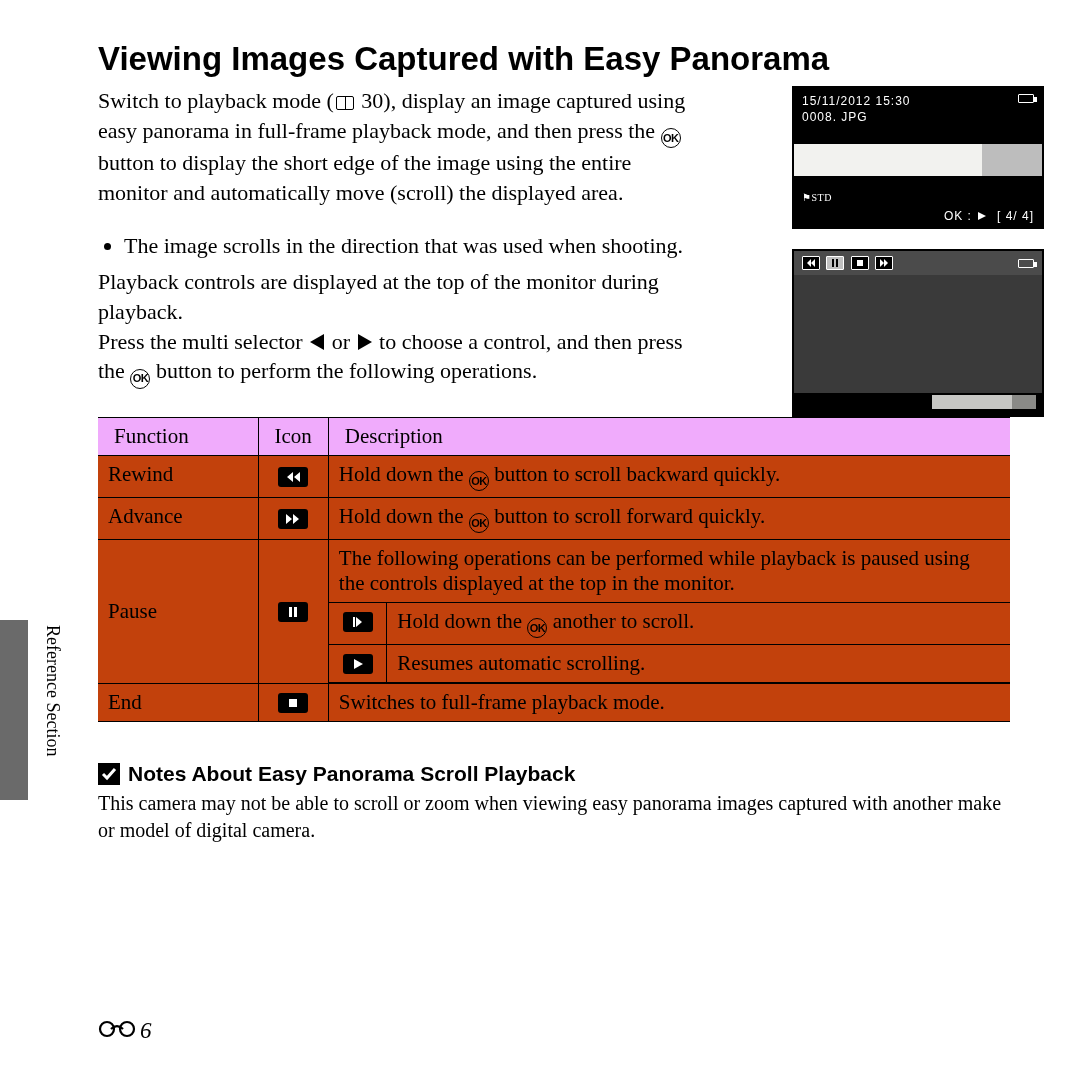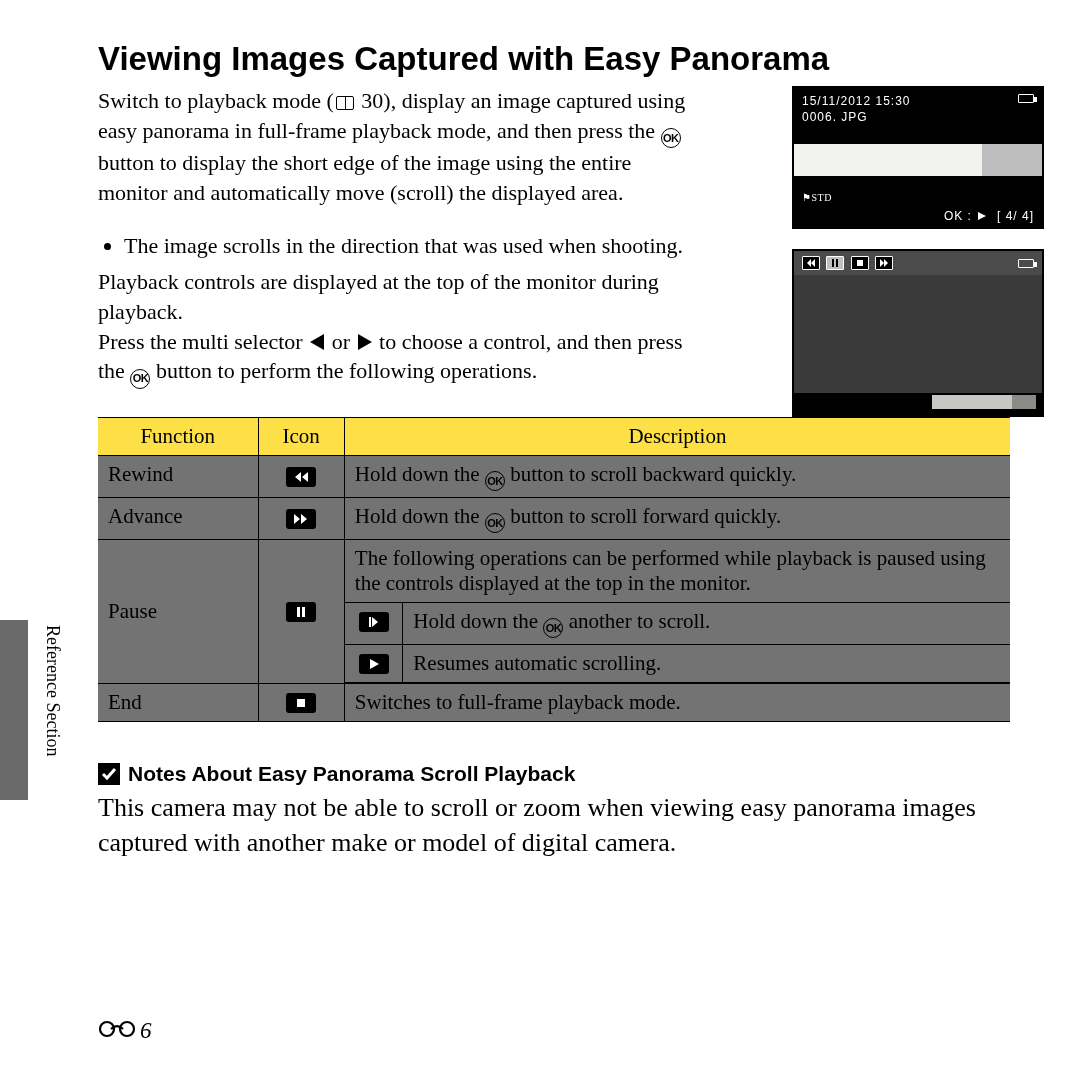--- a/index.html
+++ b/index.html
@@ -112,33 +112,33 @@
   }
   .tri-l { border-top:8px solid transparent; border-bottom:8px solid transparent; border-right:14px solid #000; }
   .tri-r { border-top:8px solid transparent; border-bottom:8px solid transparent; border-left:14px solid #000; }
   table.func {
     border-collapse:collapse;
     width:100%;
     margin-top:28px;
     font-size:21px;
   }
   table.func th {
-    text-align:center;
+    text-align:left;
     font-weight:400;
-    background:#fde047;
-    padding:6px 24px;
+    background:#f0abfc;
+    padding:6px 16px;
     border:1px solid #000;
     border-left:none;
   }
   table.func td {
     padding:6px 10px;
     border:1px solid #000;
     border-top:1px solid #000;
     vertical-align:top;
-    background:#737373;
+    background:#c2410c;
   }
   table.func tr td:first-child, table.func tr th:first-child { border-left:none; }
   table.func tr td:last-child, table.func tr th:last-child { border-right:none; }
   table.func .icon-cell { text-align:center; vertical-align:middle; }
   .icon-pill {
     display:inline-flex; align-items:center; justify-content:center;
     width:30px; height:20px; background:#000; color:#fff; border-radius:3px;
   }
   .icon-pill svg { width:16px; height:12px; }
   .subtable { width:100%; border-collapse:collapse; }
@@ -151,21 +151,21 @@
   .notes-head {
     font-family: Arial, sans-serif;
     font-weight:700;
     font-size:21px;
     display:flex; align-items:center; gap:8px;
   }
   .check-box {
     width:22px; height:22px; background:#000; display:inline-flex; align-items:center; justify-content:center;
   }
   .check-box svg { width:16px; height:16px; }
-  .notes-body { font-size:26px; line-height:1.35; margin-top:4px; }
+  .notes-body { font-size:20px; line-height:1.35; margin-top:4px; }
   .pgnum {
     position:absolute; left:98px; bottom:36px; display:flex; align-items:center; gap:4px; font-size:23px; font-style:italic;
   }
   .link-icon svg { width:38px; height:18px; }
 </style>
 </head>
 <body>
 
 <div class="side-tab"></div>
 <div class="side-label">Reference Section</div>
@@ -271,21 +271,21 @@
     <div class="notes-body">This camera may not be able to scroll or zoom when viewing easy panorama images captured with another make or model of digital camera.</div>
   </div>
 </div>
 
 <div class="screens">
   <div class="screen">
     <div class="topline">
         <span>15/11/2012 15:30</span>
         <span class="battery"></span>
       </div>
-    <div class="filename">0006. JPG</div>
+    <div class="filename">0008. JPG</div>
     <div class="blackgap2"></div>
     <div class="pano">
         <div class="body"></div>
         <div class="tail"></div>
       </div>
     <div class="blackgap2"></div>
     <div class="badge-row">⚑<span>STD</span></div>
     <div class="bottom">
       <span>OK :</span>
       <svg width="12" height="10" style="vertical-align:-1px">

